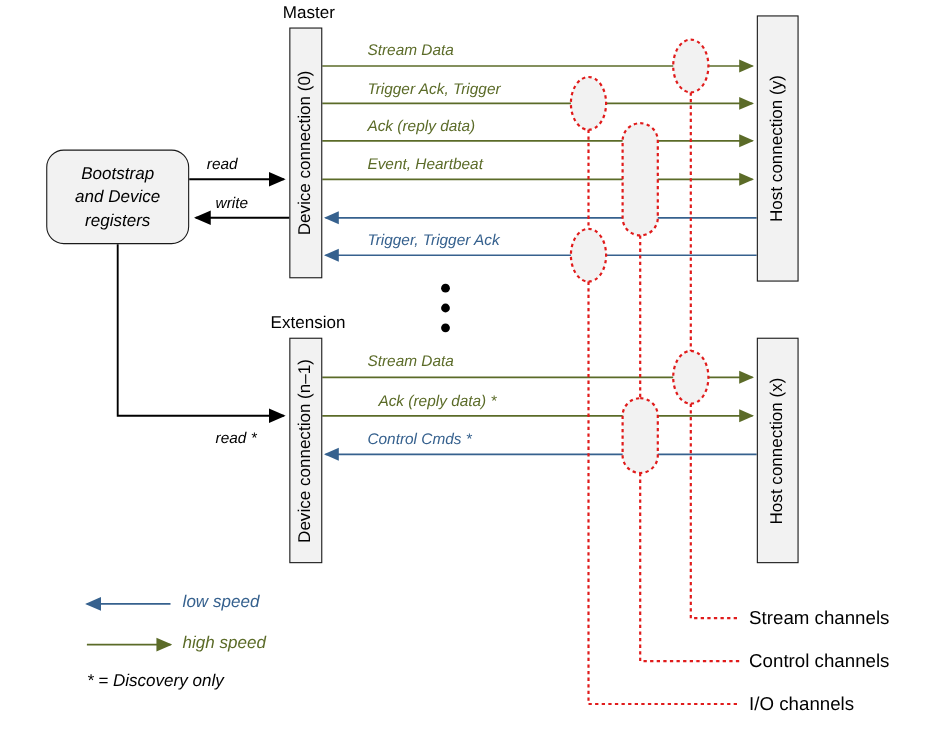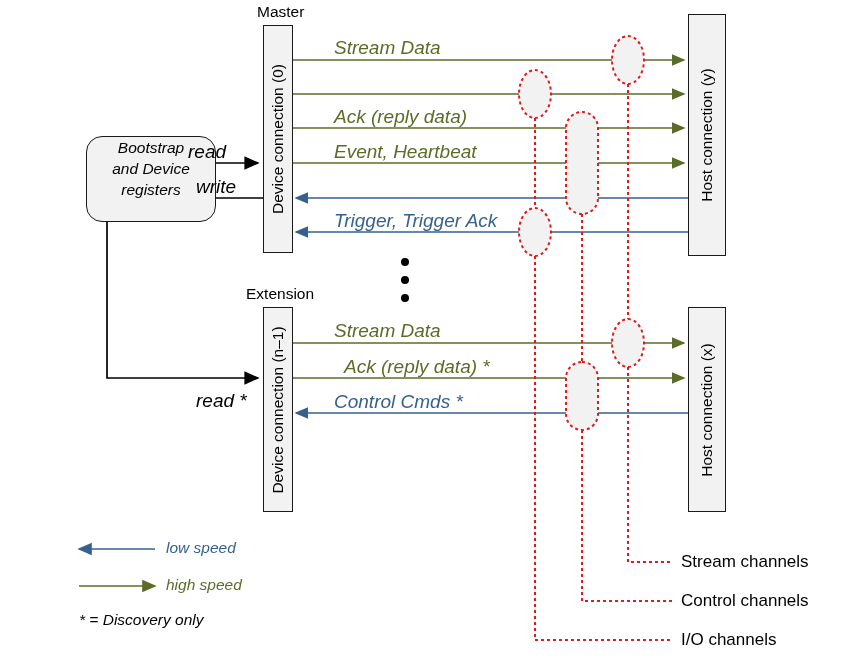--- a/index.html
+++ b/index.html
@@ -11,25 +11,25 @@
   .vbox{position:absolute;background:#f2f2f2;border:1.6px solid #1a1a1a;box-sizing:border-box;}
   .vbox span{
     position:absolute;left:50%;top:50%;
     transform:translate(-50%,-50%) rotate(-90deg);
     white-space:nowrap;font-size:15.5px;color:#000;
   }
   .boxcap{position:absolute;font-size:15.5px;color:#000;white-space:nowrap;}
 
   
   .rbox{position:absolute;background:#f2f2f2;border:1.6px solid #1a1a1a;border-radius:16px;
-        box-sizing:border-box;display:flex;align-items:flex-start;justify-content:center;margin-left:44px;}
+        box-sizing:border-box;display:flex;align-items:center;justify-content:center;}
   .rbox span{font-style:italic;font-size:15.5px;line-height:21px;text-align:center;color:#000;}
 
   
-  .flow{position:absolute;font-style:italic;font-size:19px;white-space:nowrap;text-align:center;}
+  .flow{position:absolute;font-style:italic;font-size:14px;white-space:nowrap;text-align:center;}
   .flow.hi{color:#5b6b28;}
   .flow.lo{color:#36618e;}
   .flow.bk{color:#000;}
 
   .legtext{position:absolute;font-style:italic;font-size:15.5px;white-space:nowrap;}
   .legtext.lo{color:#36618e;}
   .legtext.hi{color:#5b6b28;}
   .legtext.bk{color:#000;}
   .chtext{position:absolute;font-size:17px;color:#000;white-space:nowrap;}
 </style>
@@ -136,20 +136,21 @@
 
   <div class="rbox" style="left:42px;top:136px;width:130px;height:86px;">
     <span><span>Bootstrap</span><br><span>and Device</span><br><span>registers</span></span>
   </div>
 
   <div class="flow bk" style="left:188px;top:141px;">read</div>
   <div class="flow bk" style="left:196px;top:176px;">write</div>
   <div class="flow bk" style="left:196px;top:390px;">read *</div>
 
   <div class="flow hi" style="left:334px;top:37px;">Stream Data</div>
+  <div class="flow hi" style="left:334px;top:72px;">Trigger Ack, Trigger</div>
   <div class="flow hi" style="left:334px;top:106px;">Ack (reply data)</div>
   <div class="flow hi" style="left:334px;top:141px;">Event, Heartbeat</div>
   <div class="flow lo" style="left:334px;top:210px;">Trigger, Trigger Ack</div>
 
   <div class="flow hi" style="left:334px;top:320px;">Stream Data</div>
   <div class="flow hi" style="left:344px;top:356px;">Ack (reply data) *</div>
   <div class="flow lo" style="left:334px;top:391px;">Control Cmds *</div>
 
   <div class="legtext lo" style="left:166px;top:539px;">low speed</div>
   <div class="legtext hi" style="left:166px;top:576px;">high speed</div>

